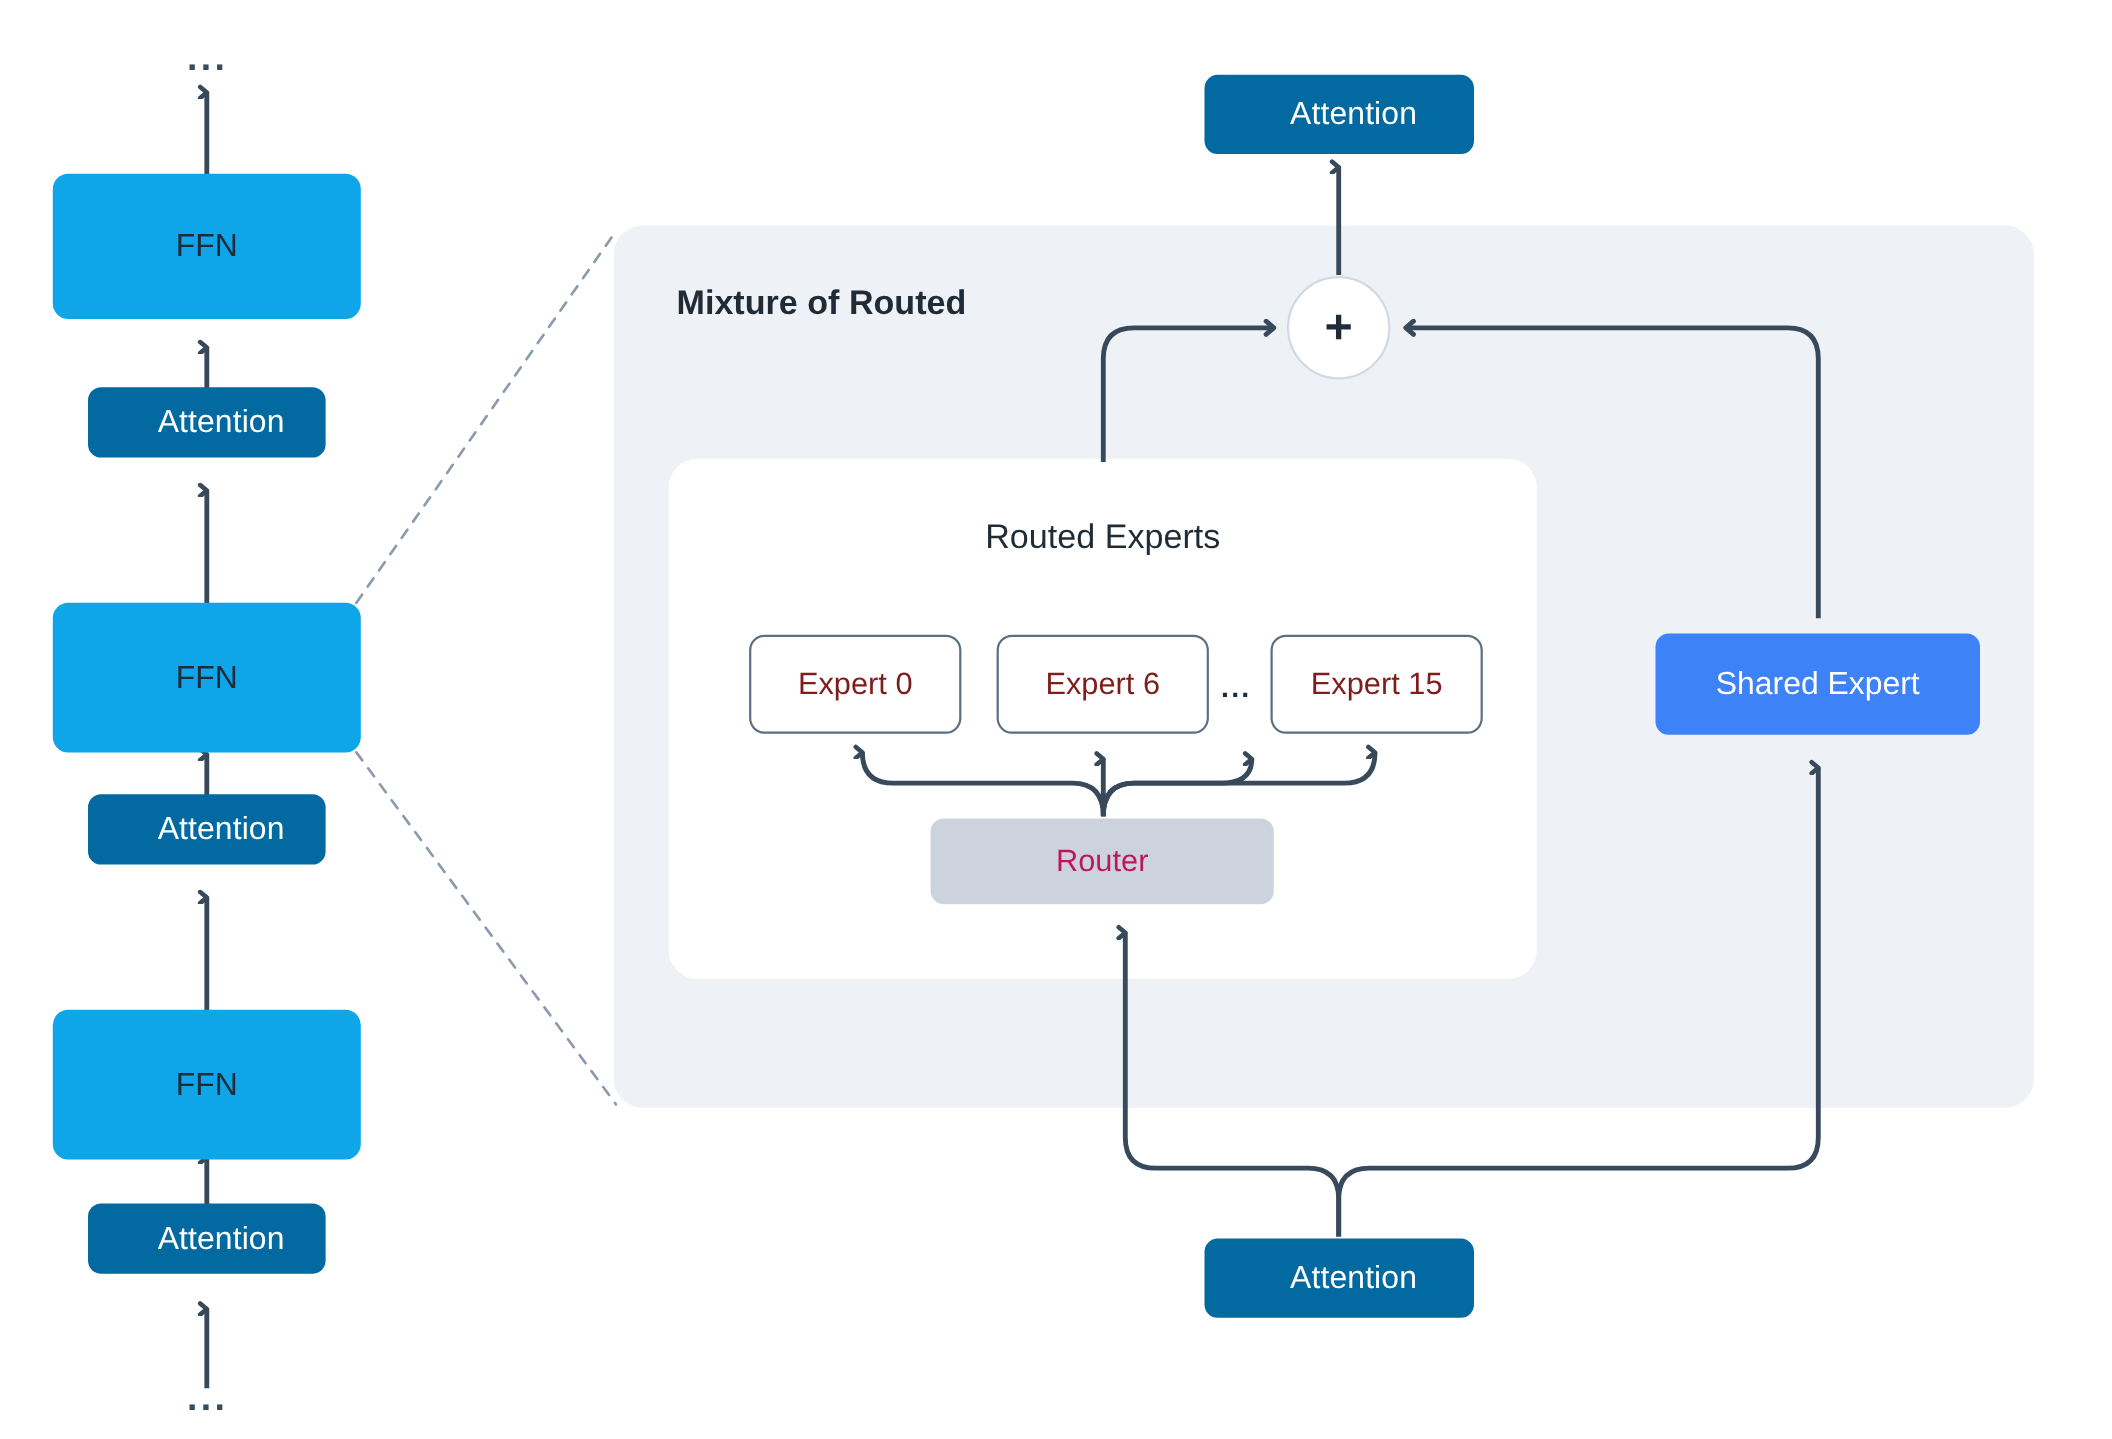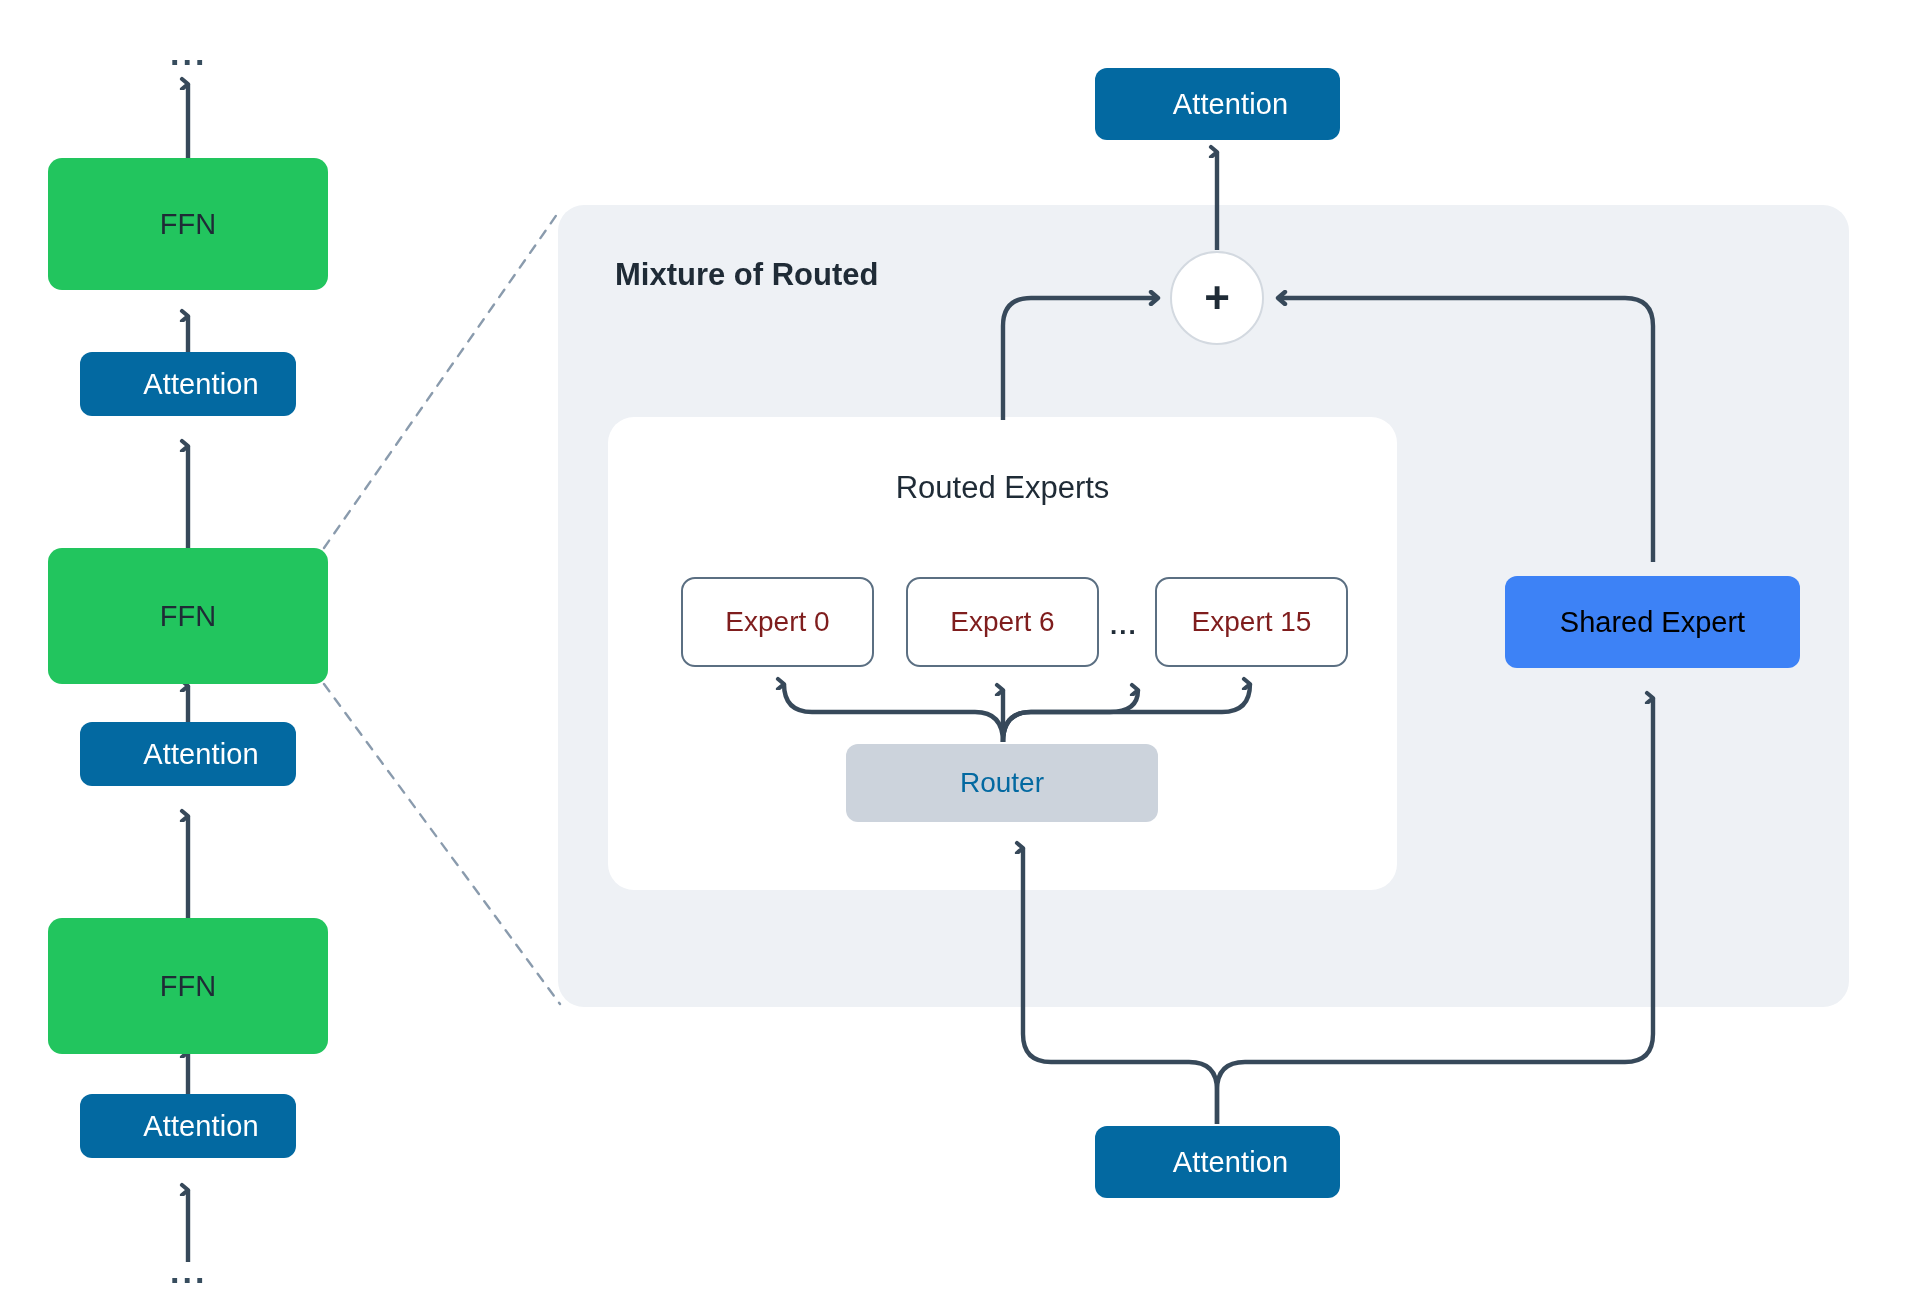--- a/index.html
+++ b/index.html
@@ -49,41 +49,41 @@
   
   .n-dark {
     background: #0369a1;
     color: #ffffff;
     border-radius: 12px;
     font-size: 29px;
     letter-spacing: .1px;
     padding-left: 26px;
   }
   .n-ffn {
-    background: #22c55e;
+    background: #0ea5e9;
     color: #1f2b36;
     border-radius: 14px;
     font-size: 29px;
   }
   .n-expert {
     background: #ffffff;
     color: #7f1d1d;
     border: 2.5px solid #5b6f82;
     border-radius: 14px;
     font-size: 28px;
   }
   .n-router {
     background: #ccd3dc;
-    color: #0369a1;
+    color: #be185d;
     border-radius: 12px;
     font-size: 28px;
   }
   .n-shared {
     background: #3d82f6;
-    color: #000000;
+    color: #ffffff;
     border-radius: 12px;
     font-size: 29px;
   }
   .title-moe {
     position: absolute;
     color: #1f2b36;
     font-size: 31px;
     font-weight: 600;
   }
   .title-routed {

